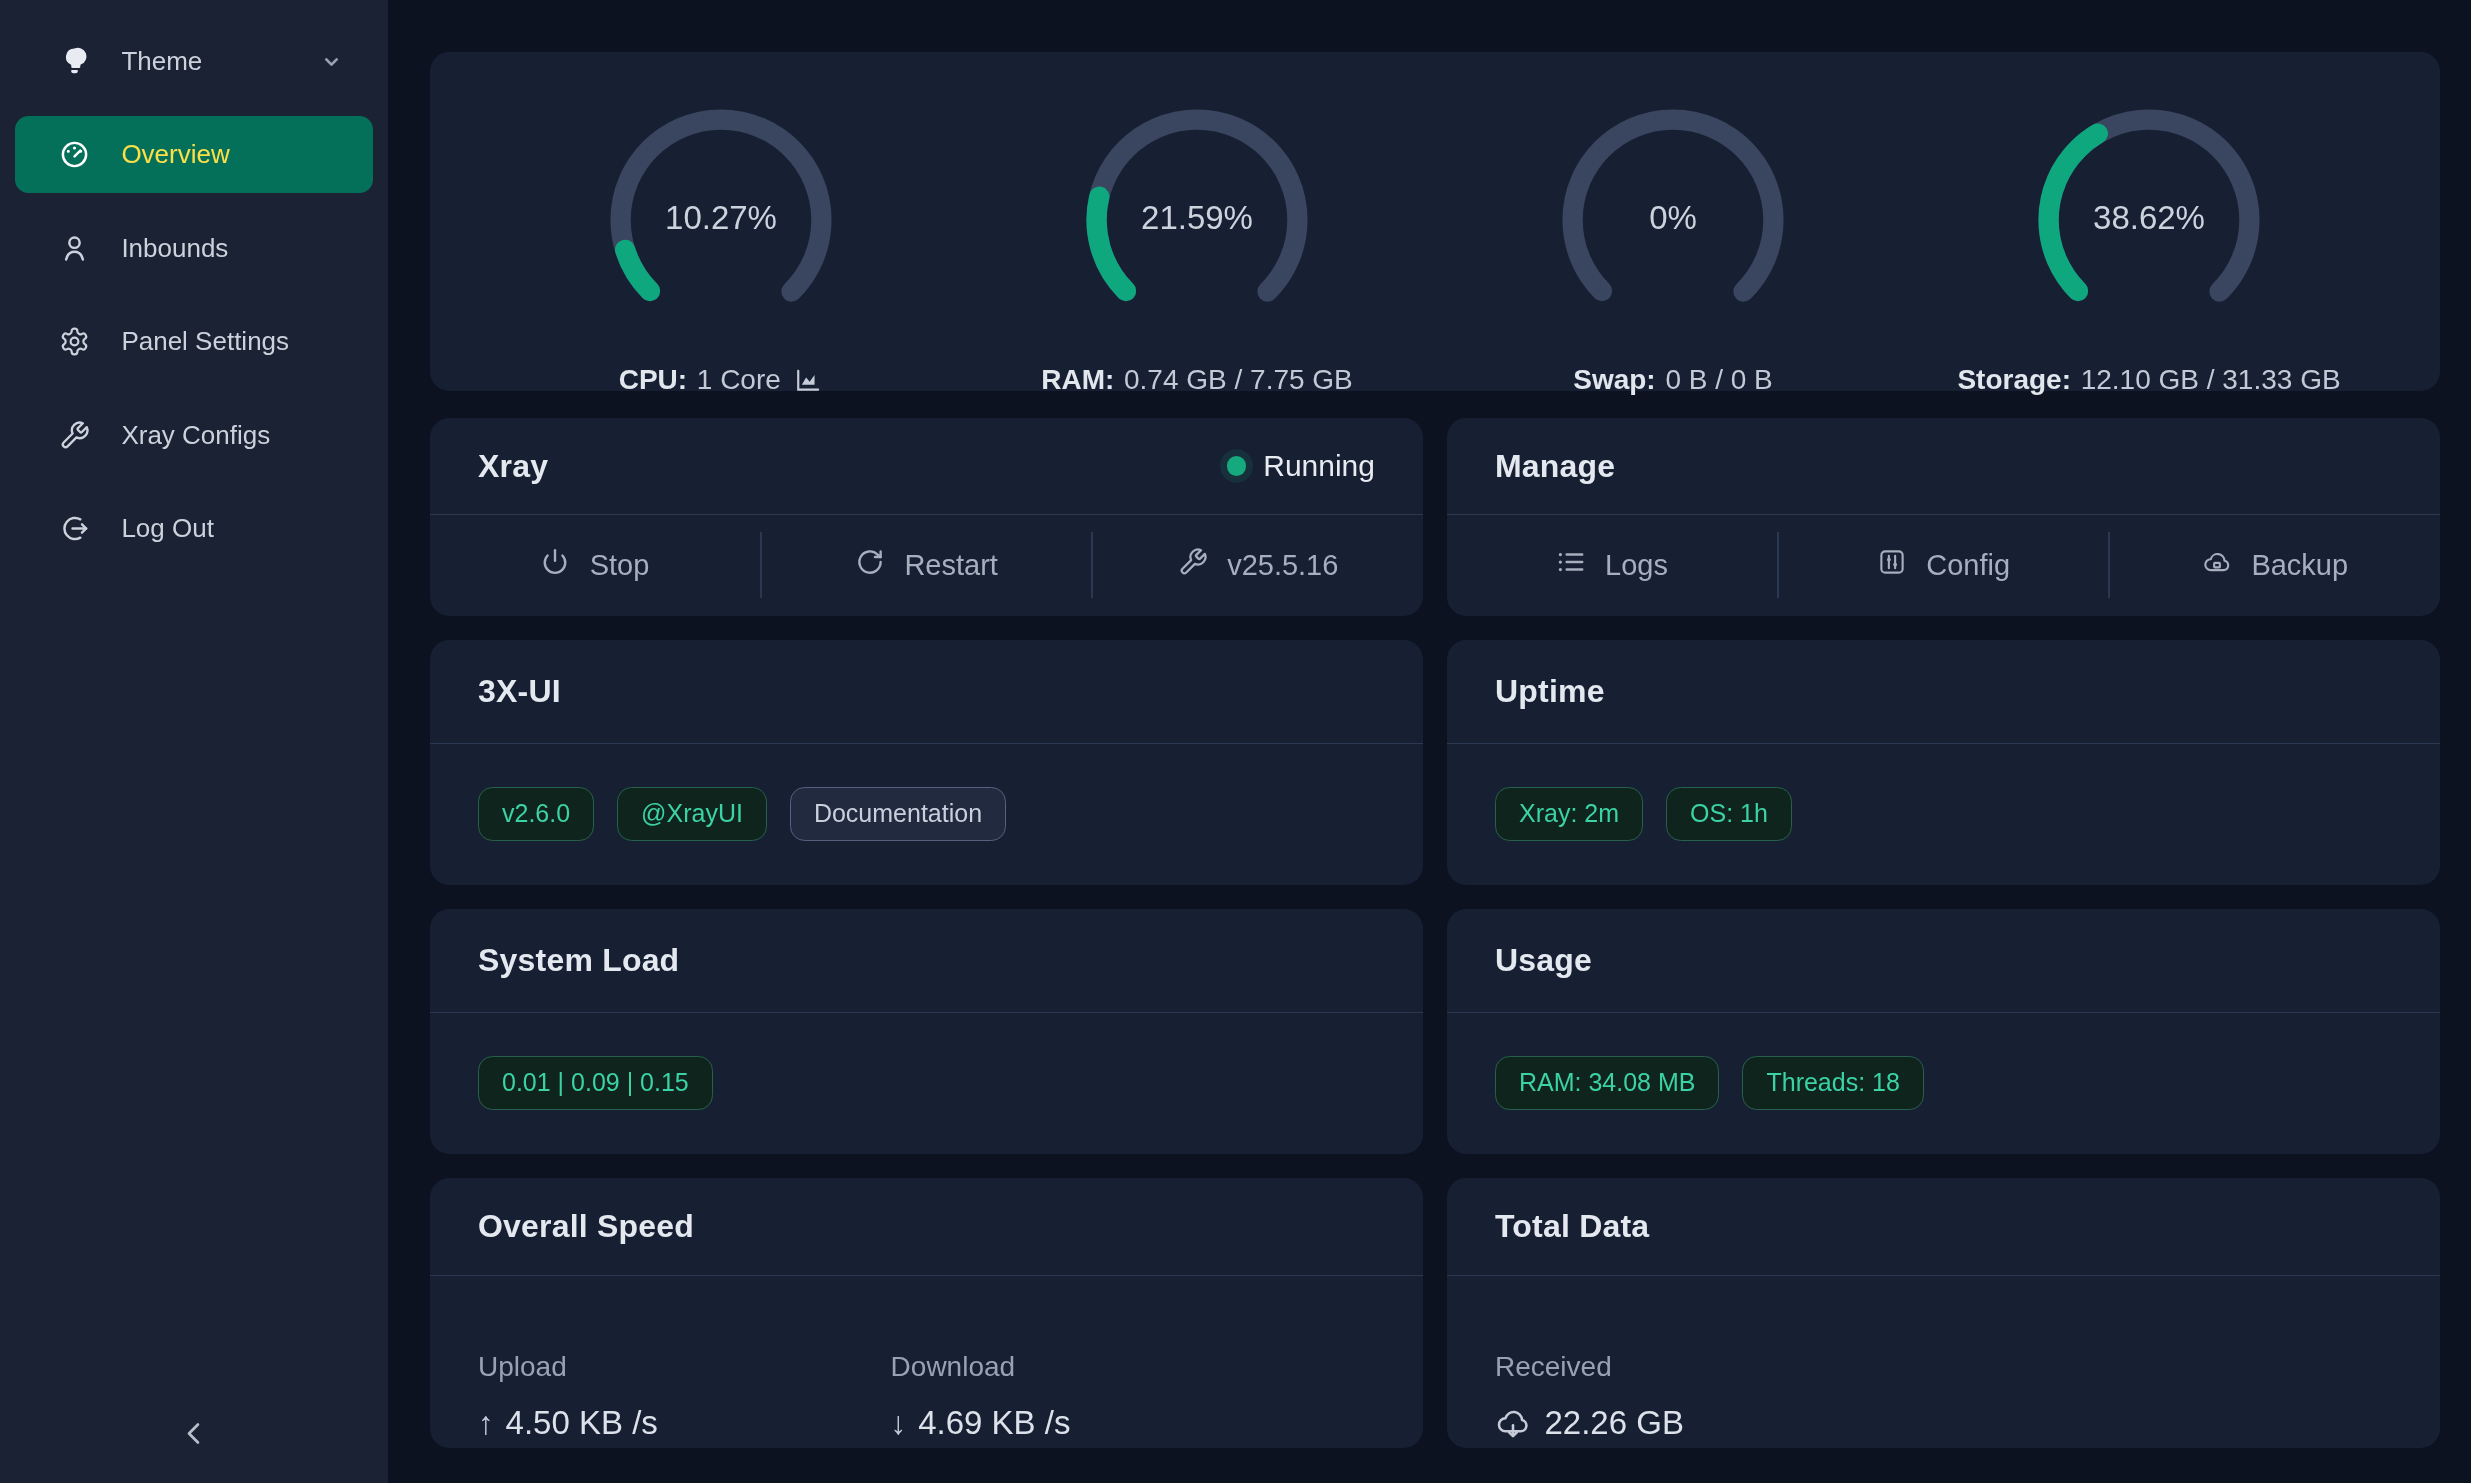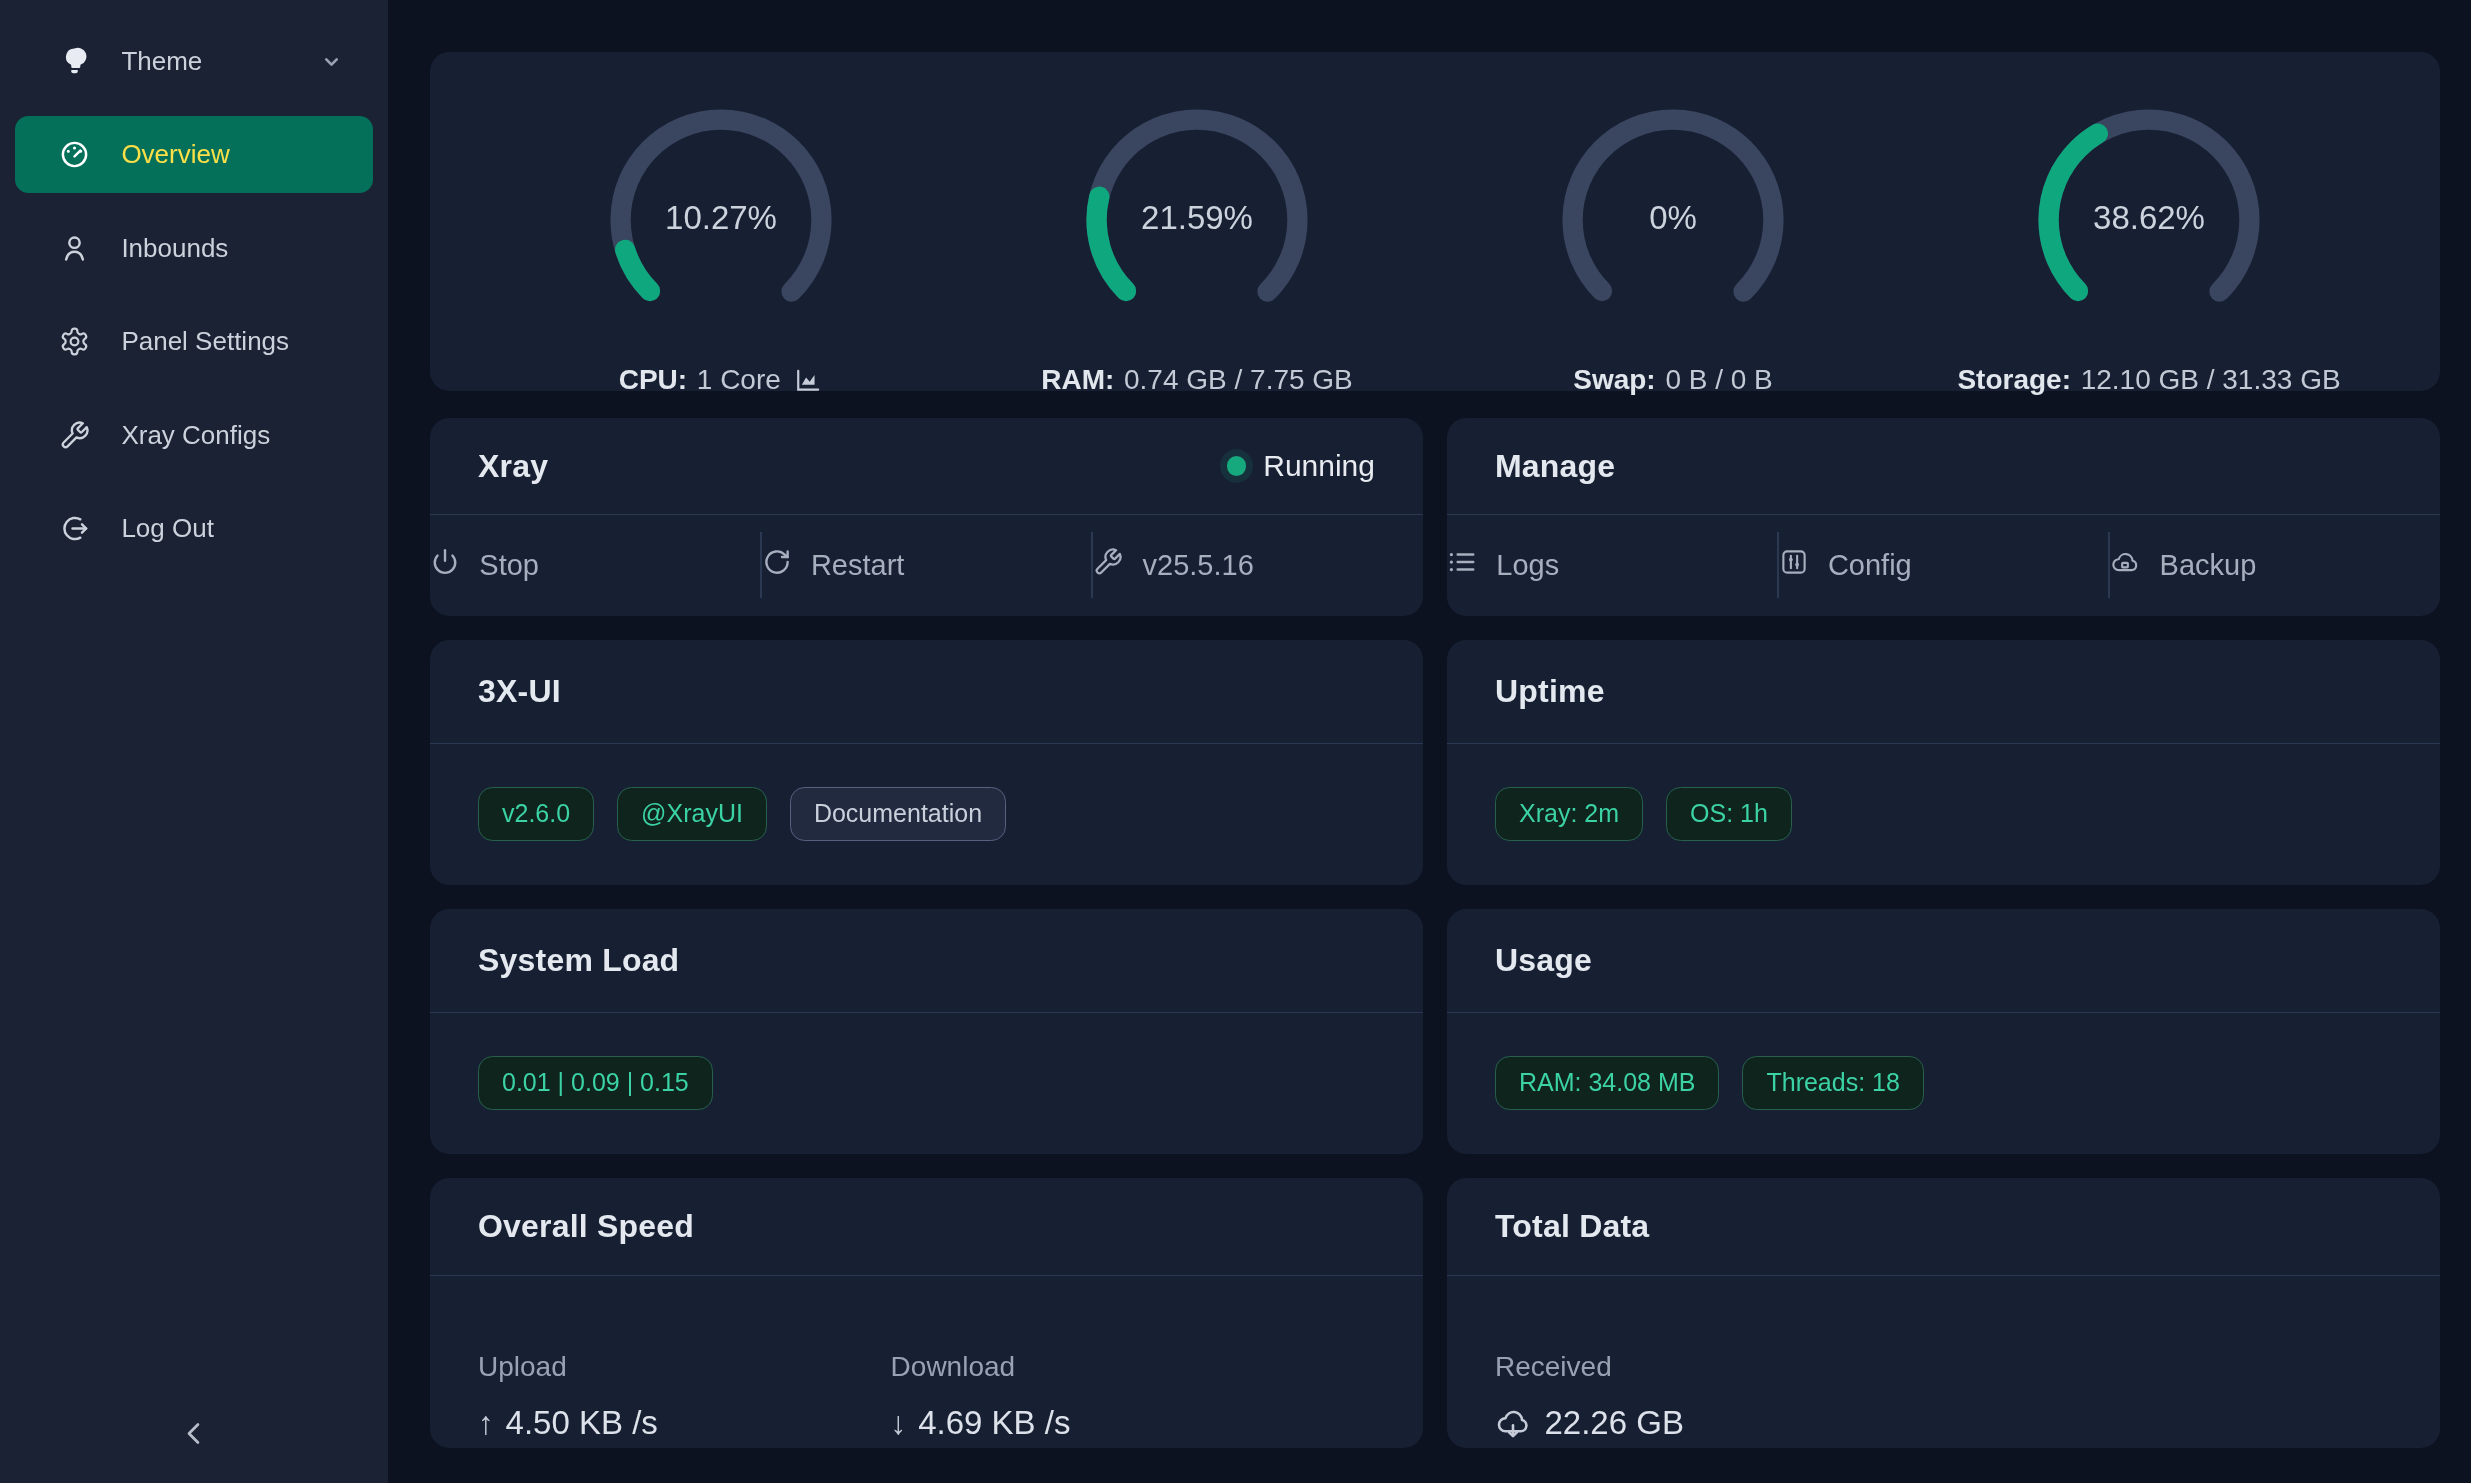--- a/index.html
+++ b/index.html
@@ -50,21 +50,21 @@
   .card-head { display:flex; align-items:center; justify-content:space-between;
                padding:0 48px; border-bottom:1.9px solid #2b3852; }
   .sm .card-head { height:97px; }
   .md .card-head { height:104px; }
   .lg .card-head { height:98px; }
   .card-head h2 { font-size:32px; font-weight:600; color:#e4e8ef; letter-spacing:0.2px; }
   .status { display:flex; align-items:center; gap:17.4px; font-size:30px; color:#e8ebf0; }
   .status .dot { width:19.3px; height:19.3px; border-radius:50%; background:#17a97e;
                  box-shadow:0 0 0 6.8px rgba(23,169,126,.13); }
   .actions { height:100px; display:flex; align-items:stretch; }
-  .action { flex:1; display:flex; align-items:center; justify-content:flex-start; gap:19.3px;
+  .action { flex:1; display:flex; align-items:center; justify-content:center; gap:19.3px;
             color:#a7aebd; font-size:29px; cursor:pointer; }
   .action svg { width:30px; height:30px; }
   .vdiv { width:1.9px; background:#2b3852; height:66px; align-self:center; }
 
   
   .card.md { height:245px; }
   .tags { height:139px; display:flex; align-items:center; gap:23px; padding:0 48px; }
   .tag { display:inline-flex; align-items:center; height:54px; padding:0 23px;
          border-radius:14.5px; font-size:25px; white-space:nowrap; }
   .tag.green { color:#3bd2a4; background:#10241e; border:1px solid #27614d; }

